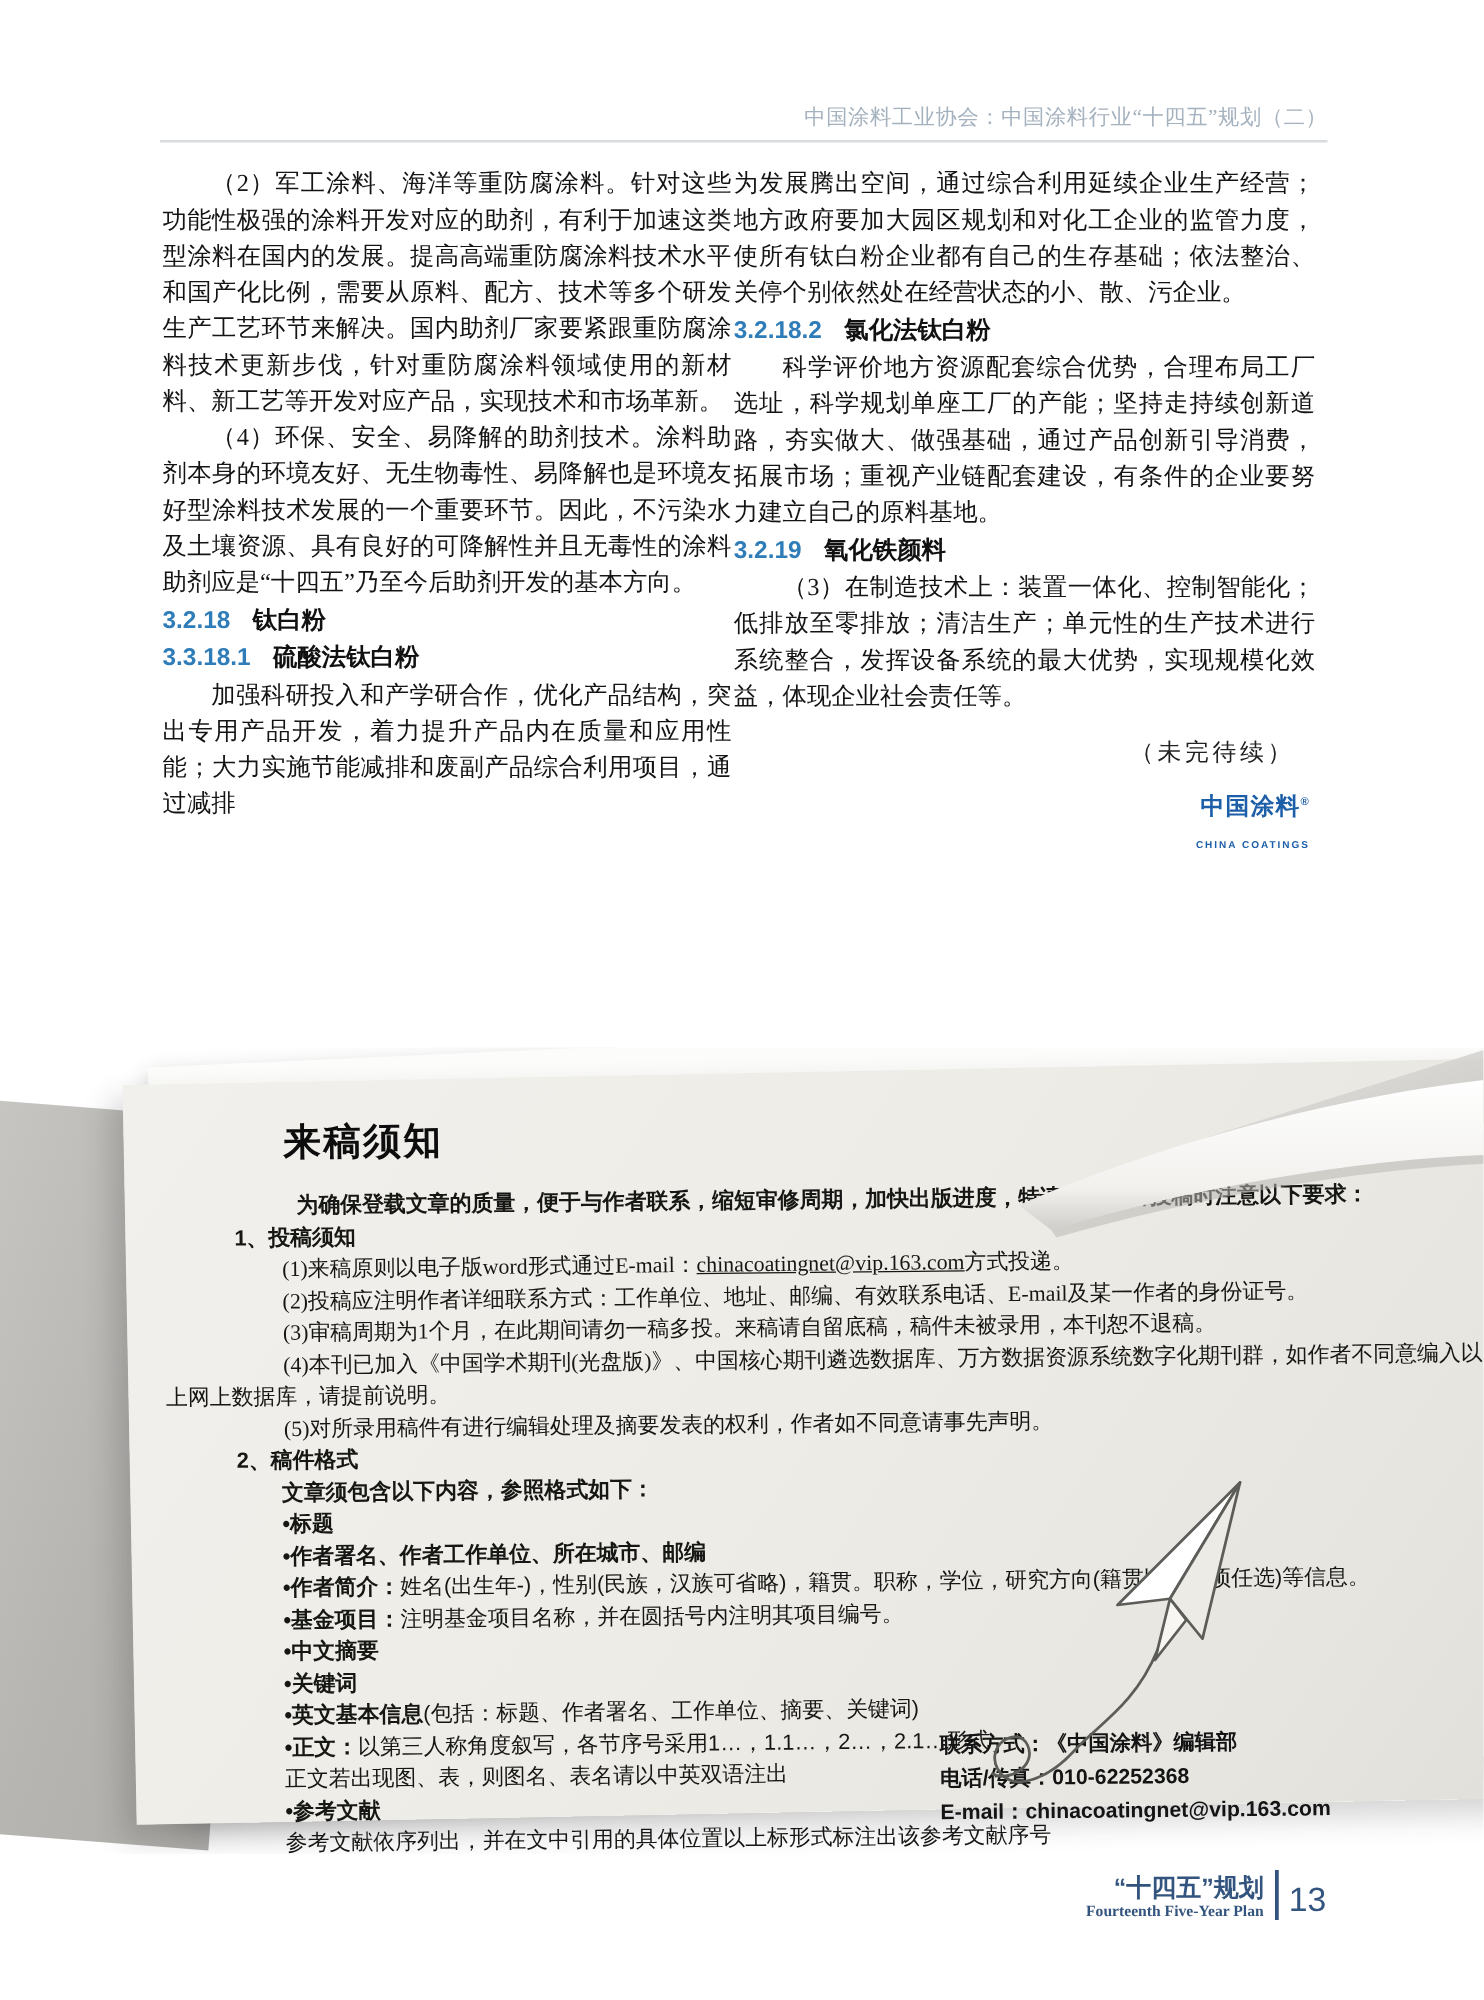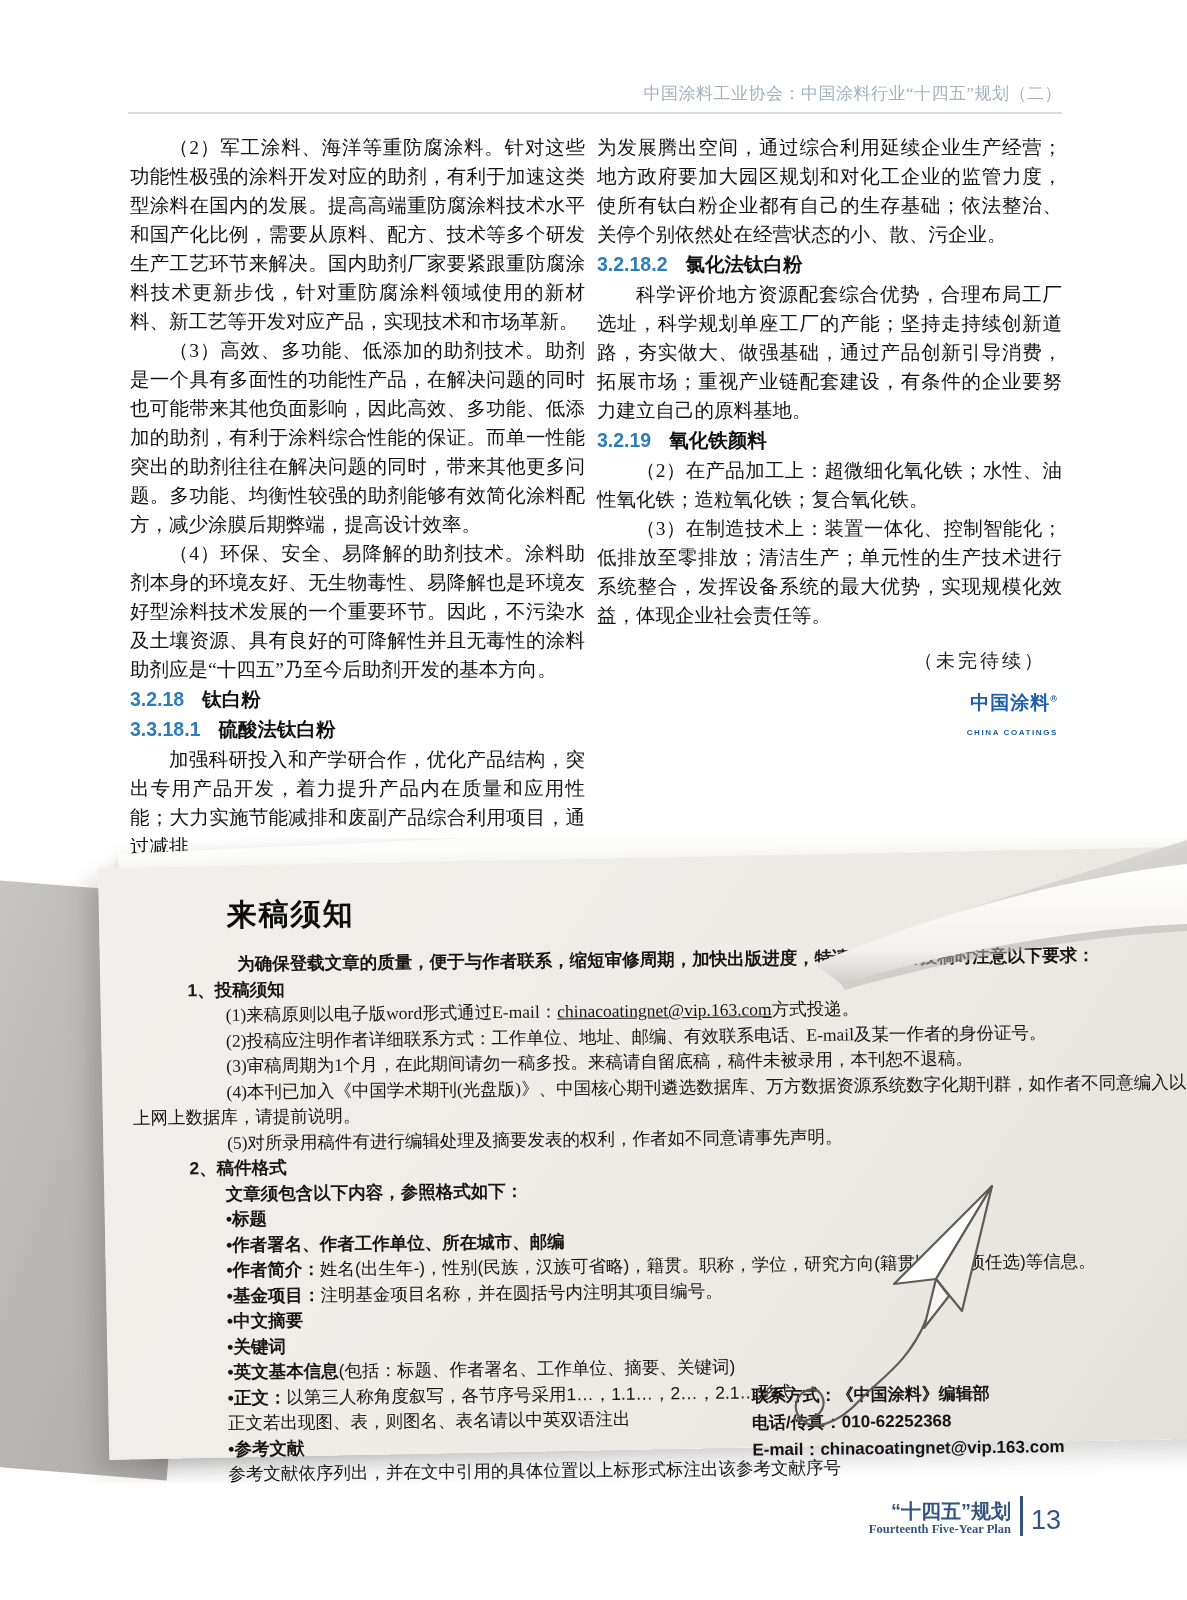--- a/index.html
+++ b/index.html
@@ -9,21 +9,21 @@
     font-family:"Liberation Serif","DejaVu Serif",serif;
   }
   
   .page-header{
     position:absolute;top:82px;left:128px;width:934px;text-align:right;
     font-family:Liberation Serif, serif;
     font-size:17px;color:#a4b1be;letter-spacing:.5px;
   }
   .header-rule{position:absolute;top:112px;left:128px;width:934px;border-top:2px solid #d9dcdf;}
   
-  .columns{position:absolute;top:133px;left:130px;width:932px;display:flex;gap:12px;}
+  .columns{position:absolute;top:133px;left:130px;width:932px;display:flex;gap:2px;}
   .col{font-size:19.5px;line-height:29px;text-align:justify;color:#141414;}
   .col-left{width:455px;}
   .col-right{width:465px;}
   .para{margin:0;text-indent:2em;}
   .para.no-indent{text-indent:0;}
   .sec-h{font-family:"Liberation Sans","DejaVu Sans",sans-serif;font-weight:700;
     font-size:19.5px;line-height:29px;margin:1px 0;}
   .sec-num{color:#2e7cb8;margin-right:18px;}
   .sec-title{color:#111;}
   .tbc{margin-top:16px;text-align:right;padding-right:16px;font-size:19px;letter-spacing:3px;color:#222;}
@@ -77,40 +77,38 @@
 <body>
 
 <div class="page-header">
   <span>中国涂料工业协会：中国涂料行业“十四五”规划（二）</span>
 </div>
 <div class="header-rule"></div>
 
 <div class="columns">
   <div class="col col-left">
     <p class="para">（2）军工涂料、海洋等重防腐涂料。针对这些功能性极强的涂料开发对应的助剂，有利于加速这类型涂料在国内的发展。提高高端重防腐涂料技术水平和国产化比例，需要从原料、配方、技术等多个研发生产工艺环节来解决。国内助剂厂家要紧跟重防腐涂料技术更新步伐，针对重防腐涂料领域使用的新材料、新工艺等开发对应产品，实现技术和市场革新。</p>
-    <p class="para">（3）高效、多功能、低添加的助剂技术。助剂是一个具有多面性的功能性产品，在解决问题的同时也可能带来其他负面影响，因此高效、多功能、低添加的助剂，有利于涂料综合性能的保证。而单一性能突出的助剂往往在解决问题的同时，带来其他更多问题。多功能、均衡性较强的助剂能够有效简化涂料配方，减少涂膜后期弊端，提高设计效率。</p>
     <p class="para">（4）环保、安全、易降解的助剂技术。涂料助剂本身的环境友好、无生物毒性、易降解也是环境友好型涂料技术发展的一个重要环节。因此，不污染水及土壤资源、具有良好的可降解性并且无毒性的涂料助剂应是“十四五”乃至今后助剂开发的基本方向。</p>
     <div class="sec-h">
       <span class="sec-num">3.2.18</span><span class="sec-title">钛白粉</span>
     </div>
     <div class="sec-h">
       <span class="sec-num">3.3.18.1</span><span class="sec-title">硫酸法钛白粉</span>
     </div>
     <p class="para">加强科研投入和产学研合作，优化产品结构，突出专用产品开发，着力提升产品内在质量和应用性能；大力实施节能减排和废副产品综合利用项目，通过减排</p>
   </div>
   <div class="col col-right">
     <p class="para no-indent">为发展腾出空间，通过综合利用延续企业生产经营；地方政府要加大园区规划和对化工企业的监管力度，使所有钛白粉企业都有自己的生存基础；依法整治、关停个别依然处在经营状态的小、散、污企业。</p>
     <div class="sec-h">
       <span class="sec-num">3.2.18.2</span><span class="sec-title">氯化法钛白粉</span>
     </div>
     <p class="para">科学评价地方资源配套综合优势，合理布局工厂选址，科学规划单座工厂的产能；坚持走持续创新道路，夯实做大、做强基础，通过产品创新引导消费，拓展市场；重视产业链配套建设，有条件的企业要努力建立自己的原料基地。</p>
     <div class="sec-h">
       <span class="sec-num">3.2.19</span><span class="sec-title">氧化铁颜料</span>
     </div>
-    <p class="para">（2）在产品加工上：超微细化氧化铁；水性、油性氧化铁；造粒氧化铁；复合氧化铁。</p>
     <p class="para">（3）在制造技术上：装置一体化、控制智能化；低排放至零排放；清洁生产；单元性的生产技术进行系统整合，发挥设备系统的最大优势，实现规模化效益，体现企业社会责任等。</p>
     <div class="tbc">（未完待续）</div>
     <div class="logo">
       <div class="logo-cn"><span>中国涂料</span><span class="logo-mark">®</span></div>
       <div class="logo-en">CHINA COATINGS</div>
     </div>
   </div>
 </div>
 
 <div class="stack">

